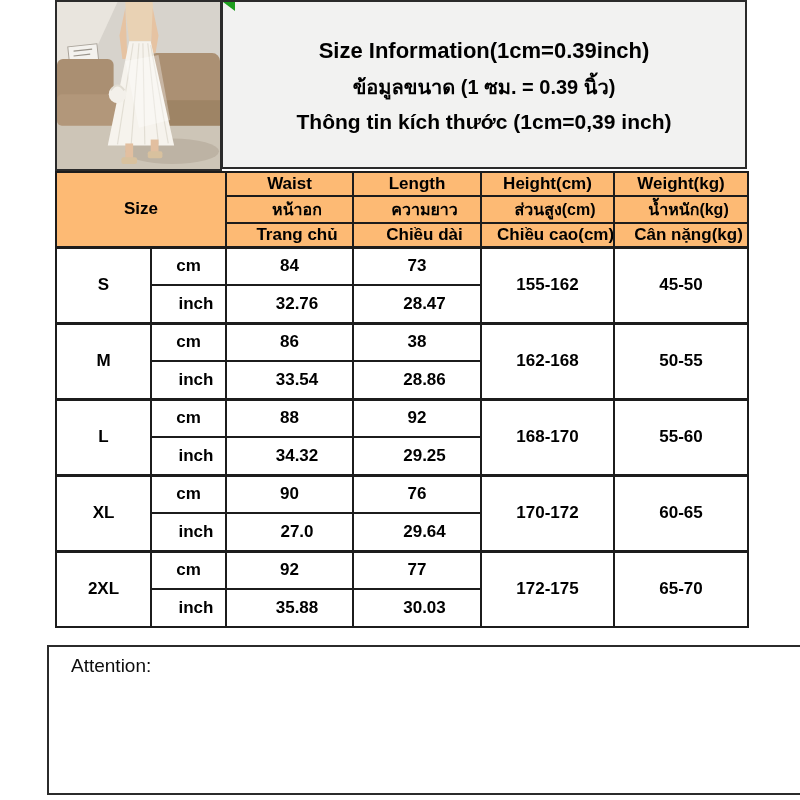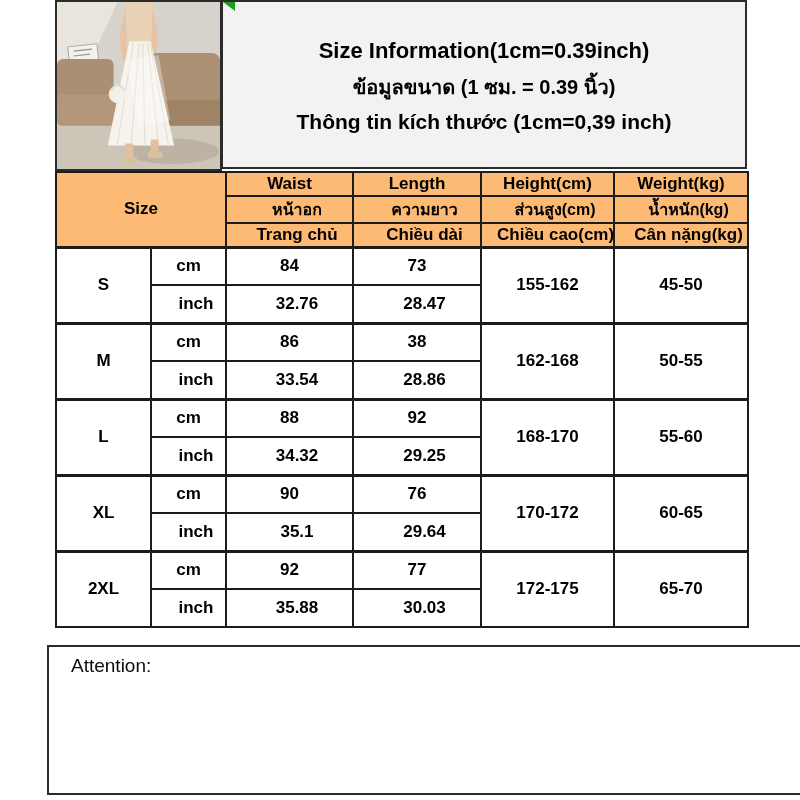--- a/index.html
+++ b/index.html
@@ -166,21 +166,21 @@
       <tr class="brow group-start">
         <td class="size-label" rowspan="2">XL</td>
         <td class="unit-cm">cm</td>
         <td>90</td>
         <td>76</td>
         <td class="range" rowspan="2">170-172</td>
         <td class="range" rowspan="2">60-65</td>
       </tr>
       <tr class="brow inner">
         <td class="unit-inch">inch</td>
-        <td>35.1</td>
+        <td>27.0</td>
         <td>29.64</td>
       </tr>
 
       <tr class="brow group-start">
         <td class="size-label" rowspan="2">2XL</td>
         <td class="unit-cm">cm</td>
         <td>92</td>
         <td>77</td>
         <td class="range" rowspan="2">172-175</td>
         <td class="range" rowspan="2">65-70</td>

